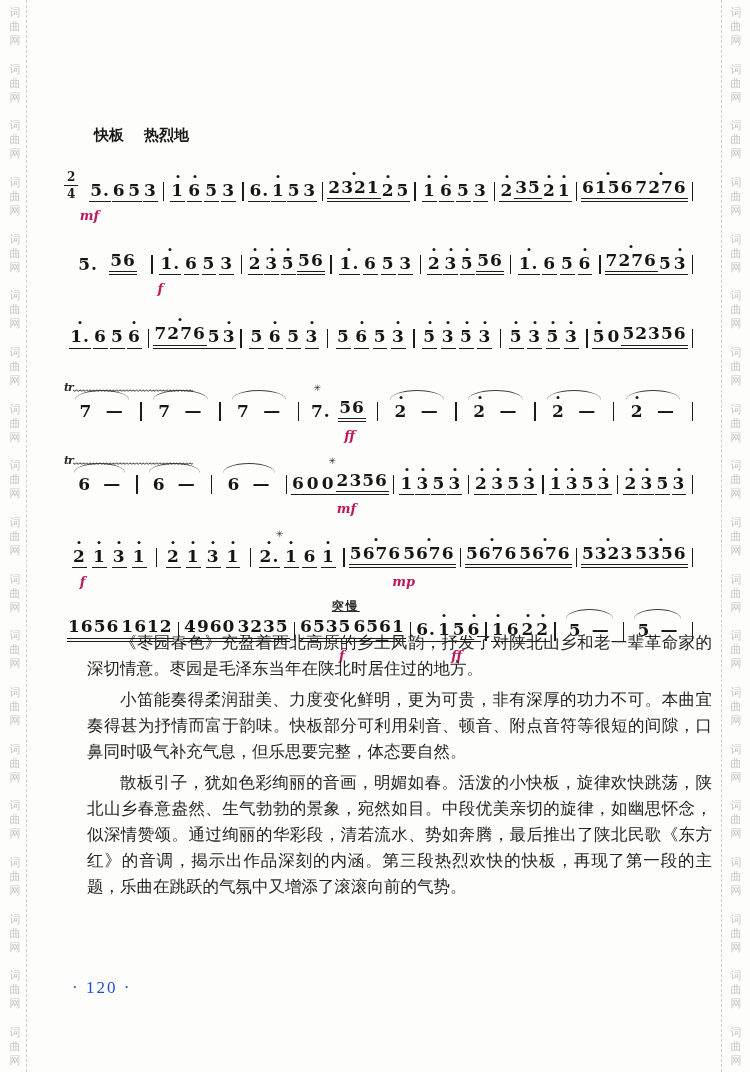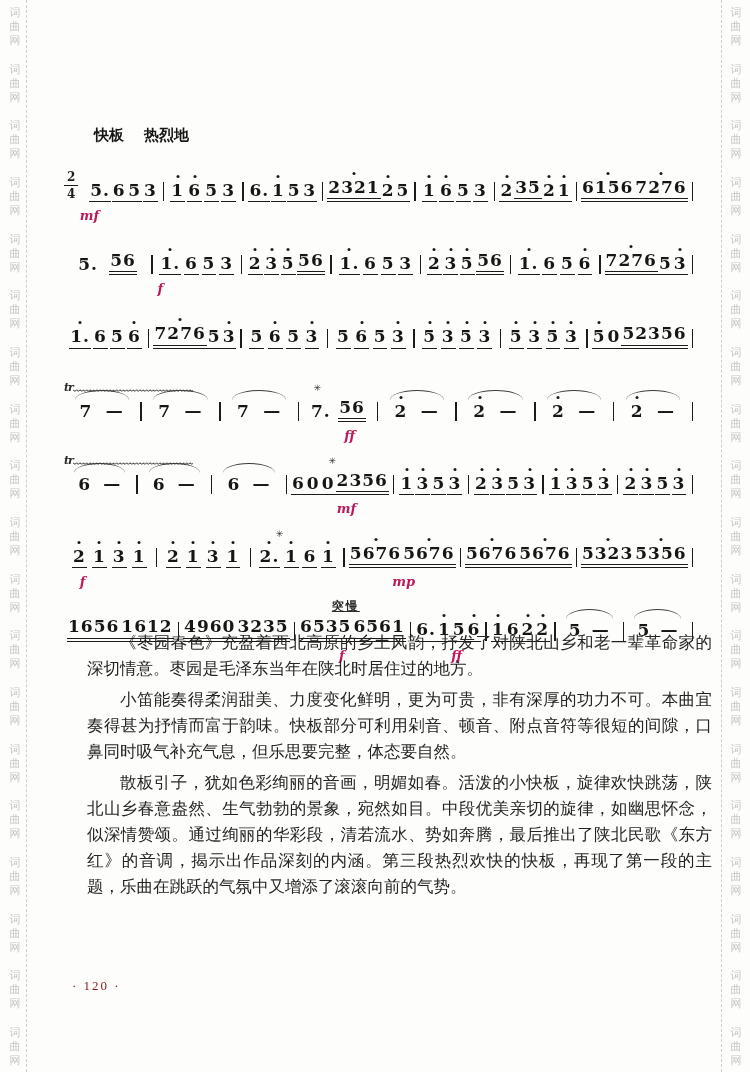--- a/index.html
+++ b/index.html
@@ -39,21 +39,21 @@
   .ann{position:absolute;top:0;color:#2b2b2b;text-align:right;}
   .ann.trill{font:italic bold 11px "DejaVu Serif",serif;top:-2px;white-space:nowrap;
              overflow:hidden;max-width:42%;letter-spacing:-1px;}
   .ann.star{font-size:9px;top:1px;}
   .ann.label{font:bold 12px "Liberation Serif",serif;top:-3px;letter-spacing:2px;text-decoration:underline;}
 
   
   #text-section{position:absolute;left:78px;right:38px;top:630px;}
   #text-section p{margin:0 0 5px 9px;text-indent:2em;font-size:16.5px;line-height:26px;
                   text-align:justify;color:#242424;}
-  #page-number{position:absolute;left:72px;top:978px;font-size:13px;color:#7f1d1d;letter-spacing:2px;}
+  #page-number{position:absolute;left:72px;top:978px;font-size:17px;color:#1d4ed8;letter-spacing:2px;}
 </style>
 </head>
 <body>
 
 <div id="wm-left" class="wm-col">
     <div class="wm-group">
       <div class="wm-char">词</div>
       <div class="wm-char">曲</div>
       <div class="wm-char">网</div>
     </div>

